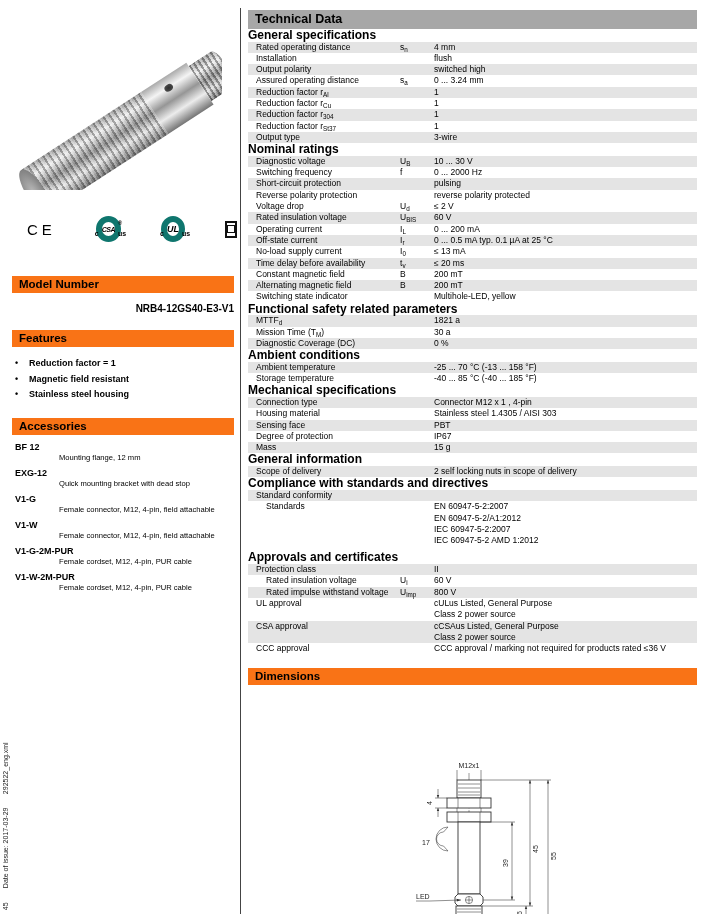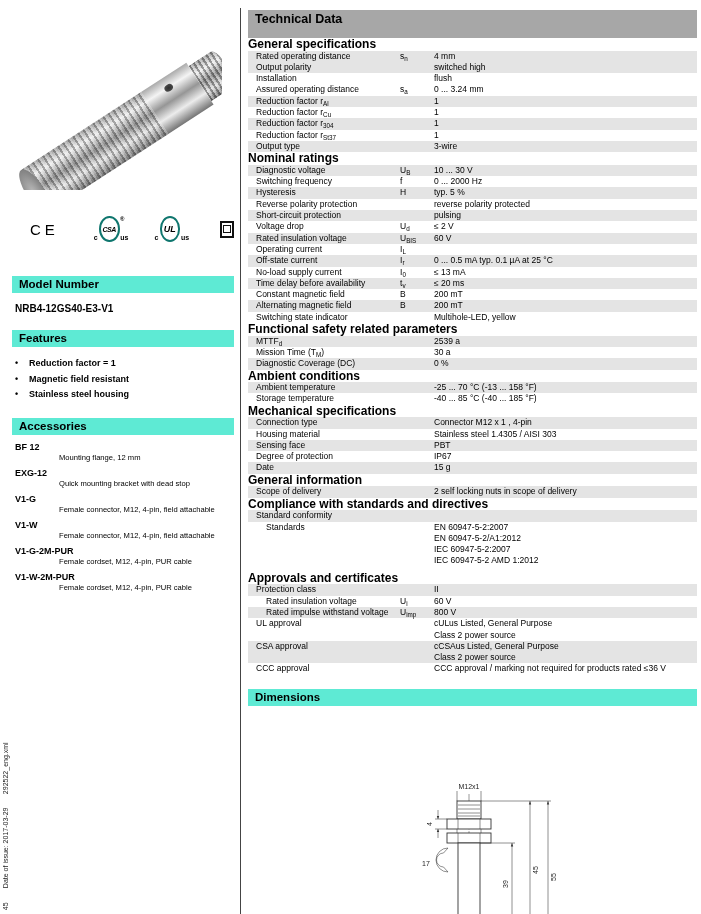--- a/index.html
+++ b/index.html
@@ -27,52 +27,52 @@
   .cyl-hole { position:absolute; left:38%; top:16%; width:9px; height:7px; border-radius:50%;
     background:radial-gradient(#2d2d2d,#555); }
   .cyl-connector { flex:.30; margin:4px 0;
     background:
       repeating-linear-gradient(90deg, rgba(40,40,40,.4) 0 2px, rgba(255,255,255,.3) 2px 4px, transparent 4px 5px),
       linear-gradient(180deg,#999 0%, #eee 25%, #888 50%, #ddd 75%, #666 100%);
     border-radius:0 6px 6px 0/0 14px 14px 0; }
 
   .certs { display:flex; align-items:center; gap:40px; margin:22px 0 0 18px; height:34px;justify-content:center; }
   .ce-mark { font-size:15px; letter-spacing:4px; font-weight:500; }
-  .round-badge { position:relative; width:26px; height:26px; border:2px solid #0f766e; border-radius:50%;
+  .round-badge { position:relative; width:26px; height:26px; border:6px solid #0f766e; border-radius:50%;
     display:flex; align-items:center; justify-content:center; font-weight:bold; }
   .csa-inner { font-size:7px; font-weight:bold; font-style:italic; letter-spacing:-0.5px; }
   .ul-inner  { font-size:9px; font-weight:bold; font-style:italic; }
   .badge-c  { position:absolute; left:-7px; bottom:-1px; font-size:7px; font-weight:bold; }
   .badge-us { position:absolute; right:-11px; bottom:-1px; font-size:7px; font-weight:bold; }
   .badge-r  { position:absolute; right:-7px; top:-2px; font-size:6px; }
   .class2-sym { width:17px; height:17px; border:2px solid #111; display:flex; align-items:center; justify-content:center; }
   .class2-sym .inner { width:8px; height:8px; border:1.5px solid #111; }
 
-  .gray-bar { background:#5eead4; font-weight:bold; font-size:11.5px; padding:2px 0 3px 7px; }
+  .gray-bar { background:#f97316; font-weight:bold; font-size:11.5px; padding:2px 0 3px 7px; }
   .lbar-model { margin-top:30px; }
-  .model-no { font-weight:bold; font-size:10px; margin:10px 0 0 3px; }
+  .model-no { font-weight:bold; font-size:10px; margin:10px 0 0 3px;text-align:right; }
   .lbar-feat { margin-top:16px; }
   .feat-list { margin:9px 0 0 3px; }
   .feat-item { display:flex; font-size:9px; font-weight:bold; line-height:15.5px; }
   .feat-item .dot { width:14px; }
   .lbar-acc { margin-top:15px; }
   .acc-list { margin:7px 0 0 3px; }
   .acc-item { margin-bottom:5px; }
   .acc-name { font-weight:bold; font-size:9px; line-height:11px; }
   .acc-desc { font-size:7.6px; line-height:10px;padding-left:44px; }
 
   
   .vfooter { position:absolute; left:2px; bottom:4px; writing-mode:vertical-rl; transform:rotate(180deg);
     font-size:7px; color:#222; white-space:nowrap; }
   .vfooter span { padding:0; }
   .vfooter .gap { padding-top:14px; display:inline-block; }
 
   
   .right-col { position:absolute; left:248px; top:10px; width:449px; }
-  .title-bar { background:#a7a7a7; font-weight:bold; font-size:12.5px; padding:2px 0 12px 7px; }
+  .title-bar { background:#a7a7a7; font-weight:bold; font-size:12.5px; padding:2px 0 3px 7px; }
 
   .sec-header { font-weight:bold; font-size:12px; line-height:11.6px; margin-top:1px; }
   .sec-gap { margin-top:6px; }
   .trow { display:flex; align-items:flex-start; font-size:8.5px; line-height:11.3px; }
   .trow.shade { background:#e4e4e4; }
   .c-label { width:152px; padding-left:8px; flex-shrink:0; }
   .trow.ind2 .c-label { padding-left:18px; }
   .c-sym { width:34px; flex-shrink:0; }
   .c-val { flex:1; }
   sub { font-size:6.3px; vertical-align:-1.5px; line-height:0; }
@@ -180,32 +180,32 @@
     <div class="title-bar">Technical Data</div>
     <div>
         <div class="sec-header">General specifications</div>
         <div class="trow shade">
           <div class="c-label">Rated operating distance</div>
           <div class="c-sym">s<sub>n</sub></div>
           <div class="c-val">
             <div>4 mm</div>
           </div>
         </div>
+        <div class="trow">
+          <div class="c-label">Installation</div>
+          <div class="c-sym"></div>
+          <div class="c-val">
+            <div>flush</div>
+          </div>
+        </div>
         <div class="trow shade">
           <div class="c-label">Output polarity</div>
           <div class="c-sym"></div>
           <div class="c-val">
             <div>switched high</div>
-          </div>
-        </div>
-        <div class="trow">
-          <div class="c-label">Installation</div>
-          <div class="c-sym"></div>
-          <div class="c-val">
-            <div>flush</div>
           </div>
         </div>
         <div class="trow">
           <div class="c-label">Assured operating distance</div>
           <div class="c-sym">s<sub>a</sub></div>
           <div class="c-val">
             <div>0 ... 3.24 mm</div>
           </div>
         </div>
         <div class="trow shade">
@@ -252,57 +252,53 @@
           </div>
         </div>
         <div class="trow">
           <div class="c-label">Switching frequency</div>
           <div class="c-sym">f</div>
           <div class="c-val">
             <div>0 ... 2000 Hz</div>
           </div>
         </div>
         <div class="trow shade">
-          <div class="c-label">Hysteresis</div>
-          <div class="c-sym">H</div>
-          <div class="c-val">
-            <div>typ. 5 %</div>
+          <div class="c-label">Short-circuit protection</div>
+          <div class="c-sym"></div>
+          <div class="c-val">
+            <div>pulsing</div>
           </div>
         </div>
         <div class="trow">
           <div class="c-label">Reverse polarity protection</div>
           <div class="c-sym"></div>
           <div class="c-val">
             <div>reverse polarity protected</div>
-          </div>
-        </div>
-        <div class="trow shade">
-          <div class="c-label">Short-circuit protection</div>
-          <div class="c-sym"></div>
-          <div class="c-val">
-            <div>pulsing</div>
           </div>
         </div>
         <div class="trow">
           <div class="c-label">Voltage drop</div>
           <div class="c-sym">U<sub>d</sub></div>
           <div class="c-val">
             <div>≤ 2 V</div>
           </div>
         </div>
         <div class="trow shade">
           <div class="c-label">Rated insulation voltage</div>
           <div class="c-sym">U<sub>BIS</sub></div>
           <div class="c-val">
             <div>60 V</div>
           </div>
         </div>
         <div class="trow">
           <div class="c-label">Operating current</div>
           <div class="c-sym">I<sub>L</sub></div>
+          <div class="c-val">
+            <div>0 ... 200 mA</div>
+          </div>
         </div>
         <div class="trow shade">
           <div class="c-label">Off-state current</div>
           <div class="c-sym">I<sub>r</sub></div>
           <div class="c-val">
             <div>0 ... 0.5 mA typ. 0.1 µA at 25 °C</div>
           </div>
         </div>
         <div class="trow">
           <div class="c-label">No-load supply current</div>
@@ -337,21 +333,21 @@
           <div class="c-sym"></div>
           <div class="c-val">
             <div>Multihole-LED, yellow</div>
           </div>
         </div>
         <div class="sec-header">Functional safety related parameters</div>
         <div class="trow shade">
           <div class="c-label">MTTF<sub>d</sub></div>
           <div class="c-sym"></div>
           <div class="c-val">
-            <div>2539 a</div>
+            <div>1821 a</div>
           </div>
         </div>
         <div class="trow">
           <div class="c-label">Mission Time (T<sub>M</sub>)</div>
           <div class="c-sym"></div>
           <div class="c-val">
             <div>30 a</div>
           </div>
         </div>
         <div class="trow shade">
@@ -399,21 +395,21 @@
           </div>
         </div>
         <div class="trow">
           <div class="c-label">Degree of protection</div>
           <div class="c-sym"></div>
           <div class="c-val">
             <div>IP67</div>
           </div>
         </div>
         <div class="trow shade">
-          <div class="c-label">Date</div>
+          <div class="c-label">Mass</div>
           <div class="c-sym"></div>
           <div class="c-val">
             <div>15 g</div>
           </div>
         </div>
         <div class="sec-header">General information</div>
         <div class="trow shade">
           <div class="c-label">Scope of delivery</div>
           <div class="c-sym"></div>
           <div class="c-val">

